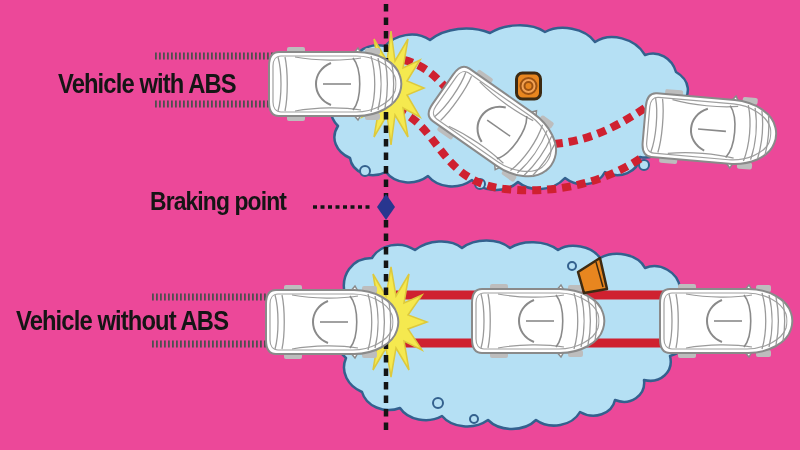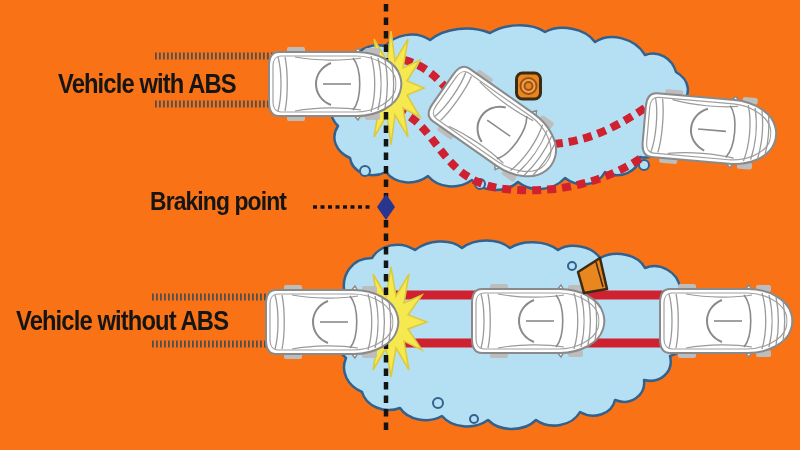--- a/index.html
+++ b/index.html
@@ -1,18 +1,18 @@
 <!DOCTYPE html>
 <html><head>
 <meta charset="utf-8">
 <style>
   * { margin:0; padding:0; box-sizing:border-box; }
   html,body { width:800px; height:450px; background:#ffffff; overflow:hidden; }
   .stage {
-    position:relative; width:800px; height:450px; background:#f97316;
+    position:relative; width:800px; height:450px; background:#ec4899;
     font-family:"Liberation Sans", sans-serif;
   }
   .stage svg { position:absolute; left:0; top:0; }
   .lbl {
     position:absolute; font-weight:700; color:#151515; font-size:27px;
     letter-spacing:-1px; white-space:nowrap; transform:scaleX(.88);
     transform-origin:left top; line-height:1.05;
   }
   #lbl-abs    { left:58px;  top:70px;  }
   #lbl-brake  { left:150px; top:188px; font-size:26px; }

